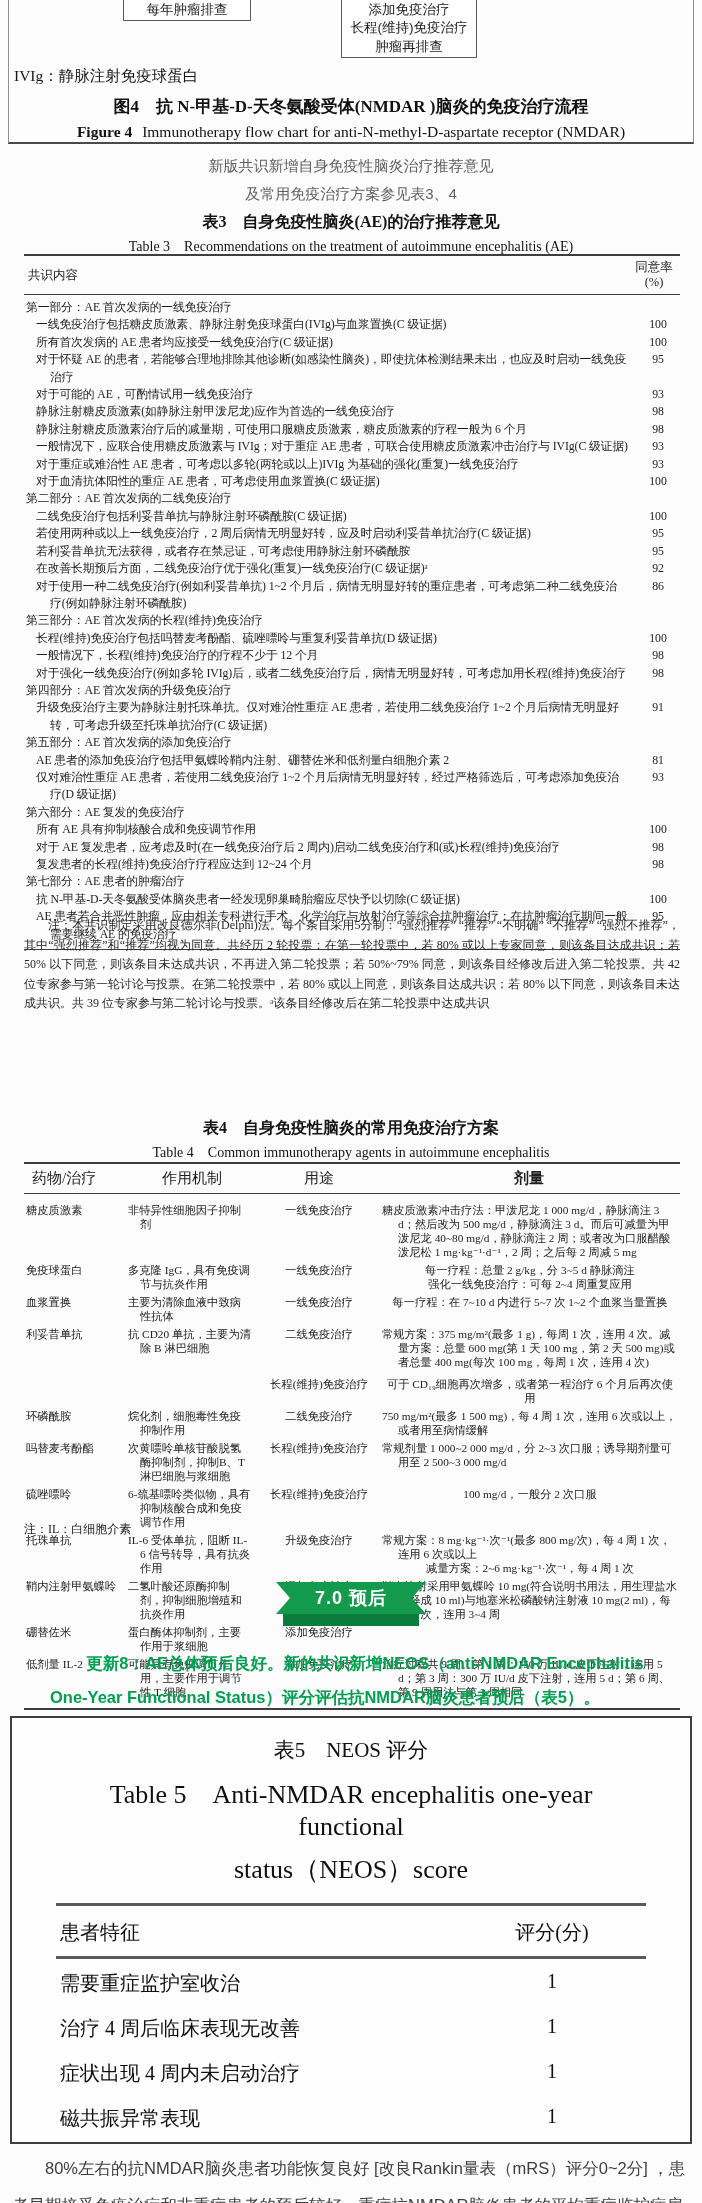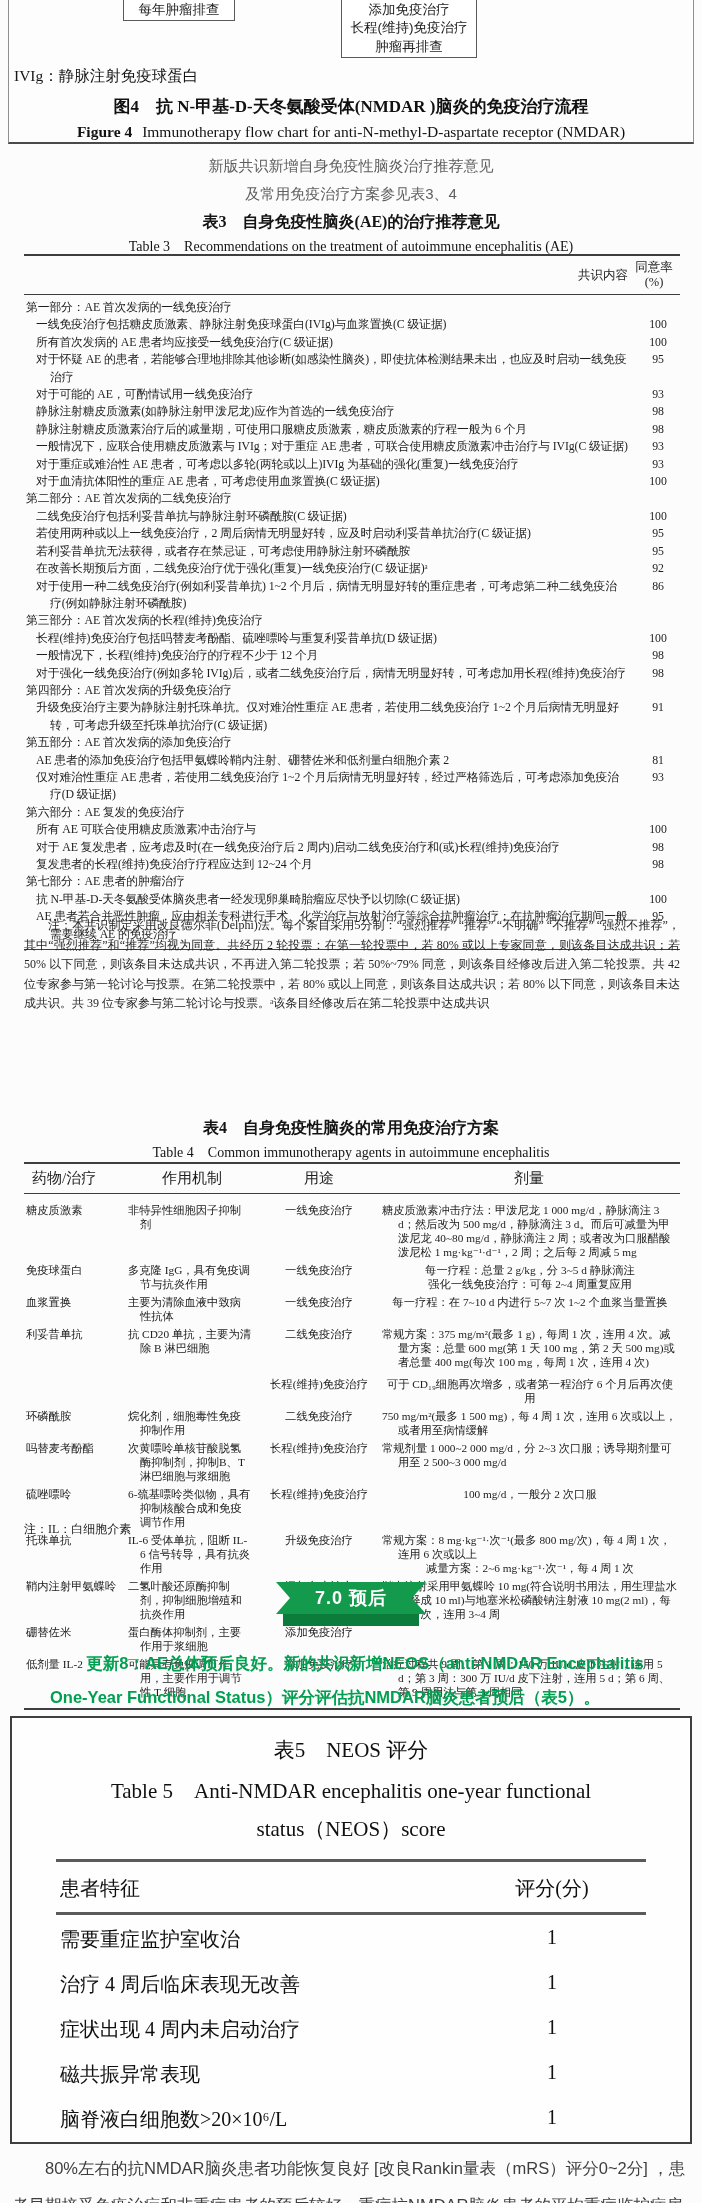--- a/index.html
+++ b/index.html
@@ -13,21 +13,21 @@
   .serif { font-family: "Liberation Serif", "DejaVu Serif", serif; }
 
   
   #figure {
     position: absolute; top: 0; left: 8px; right: 8px; height: 144px;
     border-left: 1px solid #8f8f8f; border-right: 1px solid #8f8f8f;
     border-bottom: 2px solid #4a4a4a; background: #fdfdfd;
   }
   .fbox { position: absolute; border: 1px solid #5a5a5a; border-top: none;
           background: #fff; text-align: center; font-size: 13.5px; color: #222; }
-  .fbox1 { left: 114px; top: 0; width: 112px; height: 21px; line-height: 19px; }
+  .fbox1 { left: 114px; top: 0; width: 128px; height: 21px; line-height: 19px; }
   .fbox2 { left: 332px; top: 0; width: 136px; height: 58px;
            display: flex; flex-direction: column; justify-content: space-evenly; line-height: 1.2; }
   .ivig { position: absolute; left: 5px; top: 66px; font-size: 15.5px; color: #161616; }
   .fig-cap-zh { position: absolute; top: 95px; left: 0; width: 100%;
                 text-align: center; font-weight: bold; font-size: 17px; color: #111; }
   .fig-cap-en { position: absolute; top: 123px; left: 0; width: 100%;
                 text-align: center; font-size: 15.5px; color: #111; }
   .fig-cap-en b { margin-right: 10px; }
 
   
@@ -36,42 +36,42 @@
 
   
   .tcaps { position: absolute; left: 0; width: 100%; text-align: center; }
   .tcap-zh { font-weight: bold; font-size: 16px; color: #141414; }
   .tcap-en { font-size: 14px; margin-top: 5px; color: #141414; }
 
   
   #t3 { position: absolute; top: 254px; left: 24px; right: 22px; }
   .t3-head { display: flex; align-items: center; border-top: 2px solid #3e3e3e;
              border-bottom: 1.5px solid #3e3e3e; padding: 4px 0; font-size: 12.5px; }
-  .t3-head-text { flex: 1; padding-left: 4px; text-align: right; }
+  .t3-head-text { flex: 1; padding-left: 4px; }
   .t3-head-rate { width: 52px; text-align: center; line-height: 15px; }
   .t3-body { border-bottom: 1.5px solid #3e3e3e; padding: 4px 0 6px; }
   .t3-row { display: flex; font-size: 11.8px; line-height: 17.4px; letter-spacing: -0.1px; }
   .t3-text { flex: 1; padding-right: 8px; }
   .t3-item .t3-text { padding-left: 26px; text-indent: -14px; }
   .t3-section .t3-text { padding-left: 2px; }
   .t3-val { width: 44px; text-align: center; flex-shrink: 0; }
 
   #t3note { position: absolute; top: 916px; left: 24px; right: 22px;
             font-size: 12px; line-height: 19.5px; text-align: justify;
             text-indent: 2em; color: #262626;
             font-family: "Liberation Serif", "DejaVu Serif", serif; }
 
   
   #t4 { position: absolute; top: 1162px; left: 24px; right: 22px; }
   .t4-head { display: flex; border-top: 2px solid #3e3e3e; border-bottom: 1.5px solid #3e3e3e;
              padding: 5px 0; font-size: 15px; text-align: center; }
   .h-drug { width: 100px; text-align: left; padding-left: 8px; }
   .h-mech { width: 136px; }
   .h-use  { width: 118px; }
-  .h-dose { flex: 1; }
+  .h-dose { flex: 1; font-weight: bold; }
   .t4-body { border-bottom: 2px solid #3e3e3e; padding: 5px 0; }
   .t4-row { display: flex; margin: 4px 0; font-size: 11.3px; line-height: 14px; color: #1b1b1b; }
   .c-drug { width: 100px; padding-left: 2px; flex-shrink: 0; }
   .c-mech { width: 136px; padding: 0 8px 0 16px; text-indent: -12px; flex-shrink: 0; }
   .c-entries { flex: 1; display: flex; flex-direction: column; }
   .t4-entry { display: flex; }
   .t4-entry + .t4-entry { margin-top: 8px; }
   .c-use { width: 118px; text-align: center; flex-shrink: 0; }
   .c-dose { flex: 1; padding: 0 2px 0 4px; }
   .dose-line.left { padding-left: 16px; text-indent: -16px; }
@@ -88,21 +88,21 @@
   .ribbon-shadow { height: 12px; margin: 0 7px; }
 
   
   #update { position: absolute; top: 1646px; left: 50px; right: 38px;
             font-size: 16.5px; font-weight: bold; line-height: 34px; text-indent: 2.2em; }
 
   
   #t5panel { position: absolute; top: 1716px; left: 10px; right: 10px; height: 428px;
              border: 2px solid #3f3f3f; background: #fefefe; padding: 14px 44px 0; overflow: hidden; }
   .t5-capzh { text-align: center; font-size: 21px; margin-top: 4px; color: #101010; }
-  .t5-capen { text-align: center; font-size: 21px; margin-top: 13px; color: #101010; }
+  .t5-capen { text-align: center; font-size: 26px; margin-top: 13px; color: #101010; }
   .t5-capen2 { margin-top: 10px; }
   .t5-table { margin-top: 16px; border-top: 3px solid #5a5a5a; }
   .t5-head { display: flex; padding: 13px 4px 10px; border-bottom: 3px solid #5a5a5a;
              font-size: 20px; color: #101010; align-items: flex-end; }
   .t5-feature { flex: 1; }
   .t5-score { width: 180px; text-align: center; flex-shrink: 0; }
   .t5-body { border-bottom: 2.5px solid #5a5a5a; padding: 2px 4px 6px; }
   .t5-row { display: flex; font-size: 20px; padding: 9px 0; color: #101010; }
 
   
@@ -245,21 +245,21 @@
       </div>
       <div class="t3-row t3-item">
         <span class="t3-text">仅对难治性重症 AE 患者，若使用二线免疫治疗 1~2 个月后病情无明显好转，经过严格筛选后，可考虑添加免疫治疗(D 级证据)</span>
         <span class="t3-val">93</span>
       </div>
       <div class="t3-row t3-section">
         <span class="t3-text">第六部分：AE 复发的免疫治疗</span>
         <span class="t3-val"></span>
       </div>
       <div class="t3-row t3-item">
-        <span class="t3-text">所有 AE 可联合使用糖皮质激素冲击治疗与</span>
+        <span class="t3-text">所有 AE 具有抑制核酸合成和免疫调节作用</span>
         <span class="t3-val">100</span>
       </div>
       <div class="t3-row t3-item">
         <span class="t3-text">对于 AE 复发患者，应考虑及时(在一线免疫治疗后 2 周内)启动二线免疫治疗和(或)长程(维持)免疫治疗</span>
         <span class="t3-val">98</span>
       </div>
       <div class="t3-row t3-item">
         <span class="t3-text">复发患者的长程(维持)免疫治疗疗程应达到 12~24 个月</span>
         <span class="t3-val">98</span>
       </div>

